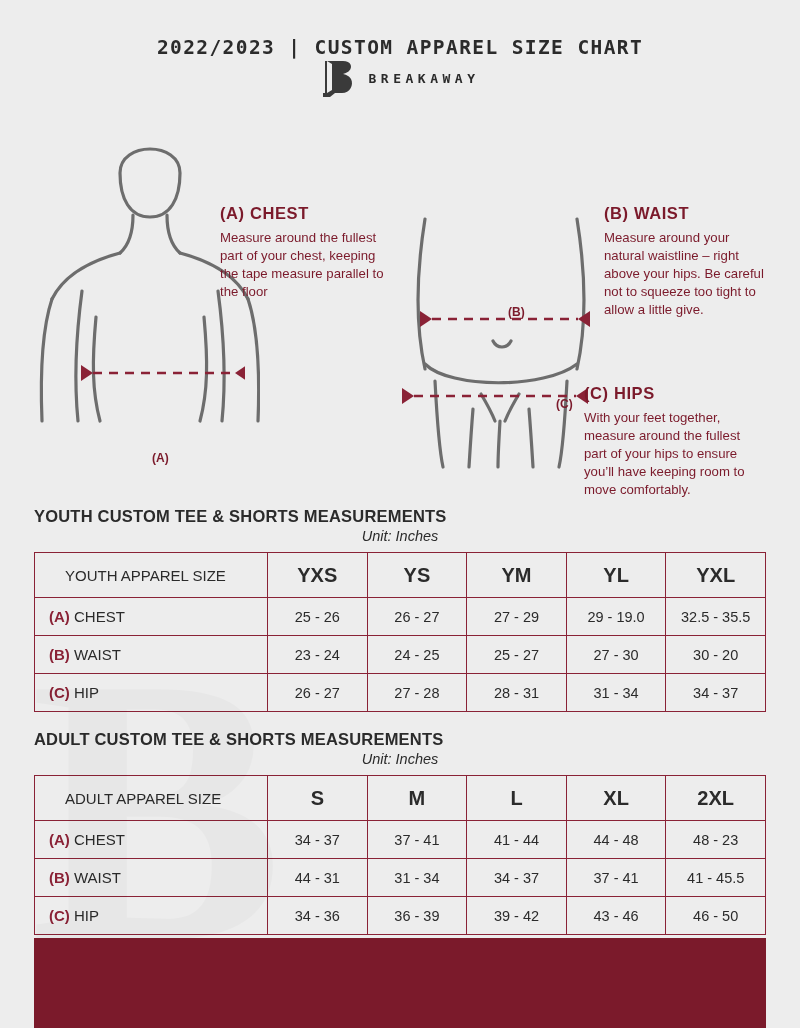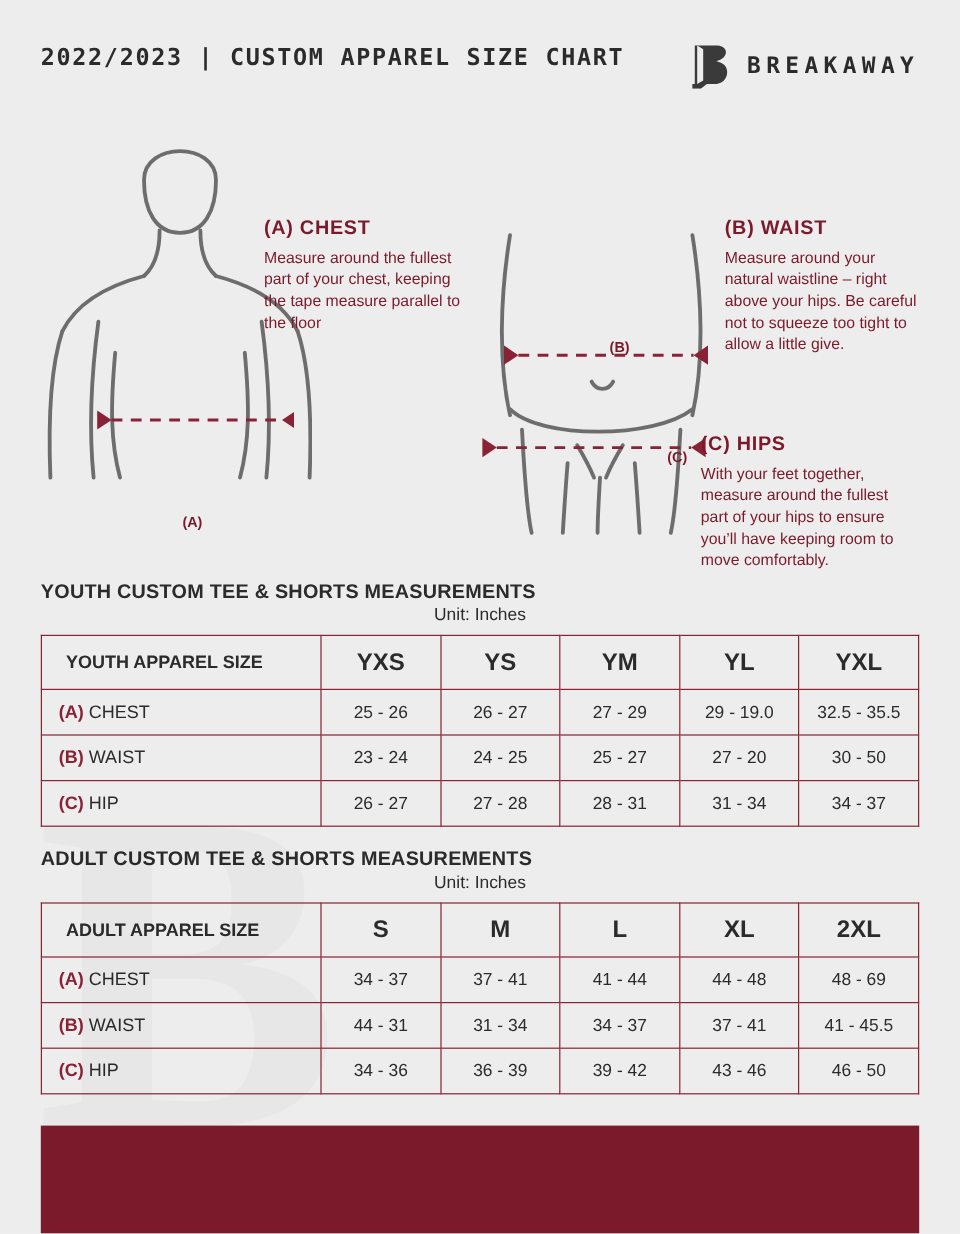--- a/index.html
+++ b/index.html
@@ -25,42 +25,44 @@
     line-height: 1;
     user-select: none;
     pointer-events: none;
   }
 
   
   .header {
     position: relative;
     padding: 36px 34px 0 34px;
     display: flex;
+    align-items: center;
     justify-content: space-between;
+    flex-direction: column;
   }
   .header-title {
     font-family: "DejaVu Sans Mono", monospace;
     font-size: 19.5px;
     font-weight: bold;
     letter-spacing: 1.4px;
     color: #2b2b2b;
     white-space: nowrap;
   }
   .brand {
     display: flex;
     align-items: center;
     gap: 14px;
   }
   .brand-mark {
     width: 34px; height: 38px;
     position: relative;
   }
   .brand-name {
     font-family: "DejaVu Sans Mono", monospace;
-    font-size: 19px;
+    font-size: 13px;
     font-weight: bold;
     letter-spacing: 4.5px;
     color: #2b2b2b;
   }
 
   
   .diagram {
     position: relative;
     height: 380px;
     margin-top: 12px;
@@ -99,20 +101,21 @@
     text-align: left;
     font-size: 16.5px;
     font-weight: bold;
     color: #2b2b2b;
     letter-spacing: 0.2px;
     margin-top: 18px;
   }
   .tbl-unit {
     text-align: center;
     font-size: 14.5px;
+    font-style: italic;
     color: #2b2b2b;
     margin: 2px 0 8px 0;
   }
   table {
     width: 100%;
     border-collapse: collapse;
     table-layout: fixed;
   }
   table td, table th {
     border: 1px solid #8a2236;
@@ -122,22 +125,22 @@
     text-align: center;
     font-weight: normal;
   }
   thead th {
     height: 45px;
     font-weight: bold;
     font-size: 20px;
   }
   thead th.rowlabel {
     text-align: left;
-    padding-left: 20px;
-    font-weight: bold;
+    padding-left: 30px;
+    font-weight: normal;
     font-size: 15px;
   }
   td.rowlabel {
     text-align: left;
     padding-left: 14px;
     font-size: 15px;
   }
   td.rowlabel .lab {
     color: #8a2236;
     font-weight: bold;
@@ -290,22 +293,22 @@
           <td>32.5 - 35.5</td>
         </tr>
         <tr>
           <td class="rowlabel">
             <span class="lab">(B)</span> 
             <span>WAIST</span>
           </td>
           <td>23 - 24</td>
           <td>24 - 25</td>
           <td>25 - 27</td>
-          <td>27 - 20</td>
-          <td>30 - 50</td>
+          <td>27 - 30</td>
+          <td>30 - 20</td>
         </tr>
         <tr>
           <td class="rowlabel">
             <span class="lab">(C)</span> 
             <span>HIP</span>
           </td>
           <td>26 - 27</td>
           <td>27 - 28</td>
           <td>28 - 31</td>
           <td>31 - 34</td>
@@ -340,21 +343,21 @@
       <tbody>
         <tr>
           <td class="rowlabel">
             <span class="lab">(A)</span> 
             <span>CHEST</span>
           </td>
           <td>34 - 37</td>
           <td>37 - 41</td>
           <td>41 - 44</td>
           <td>44 - 48</td>
-          <td>48 - 69</td>
+          <td>48 - 23</td>
         </tr>
         <tr>
           <td class="rowlabel">
             <span class="lab">(B)</span> 
             <span>WAIST</span>
           </td>
           <td>44 - 31</td>
           <td>31 - 34</td>
           <td>34 - 37</td>
           <td>37 - 41</td>

